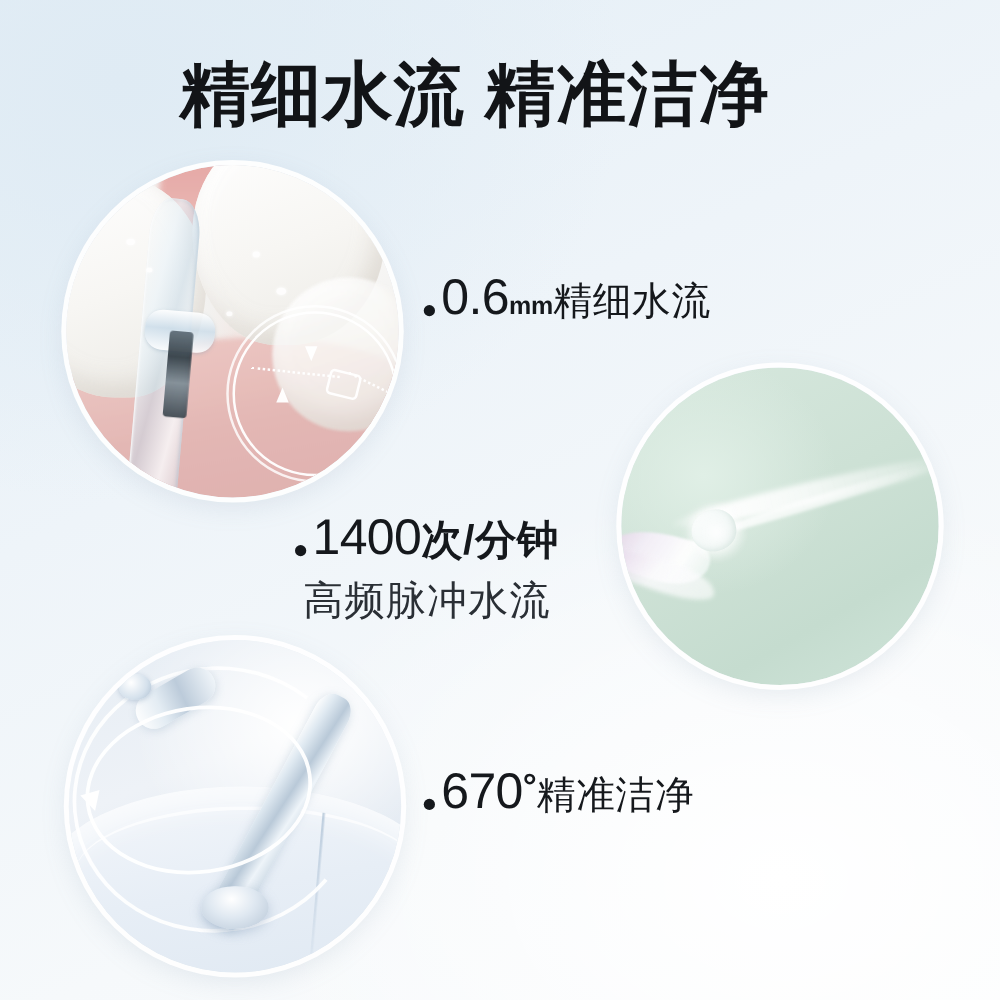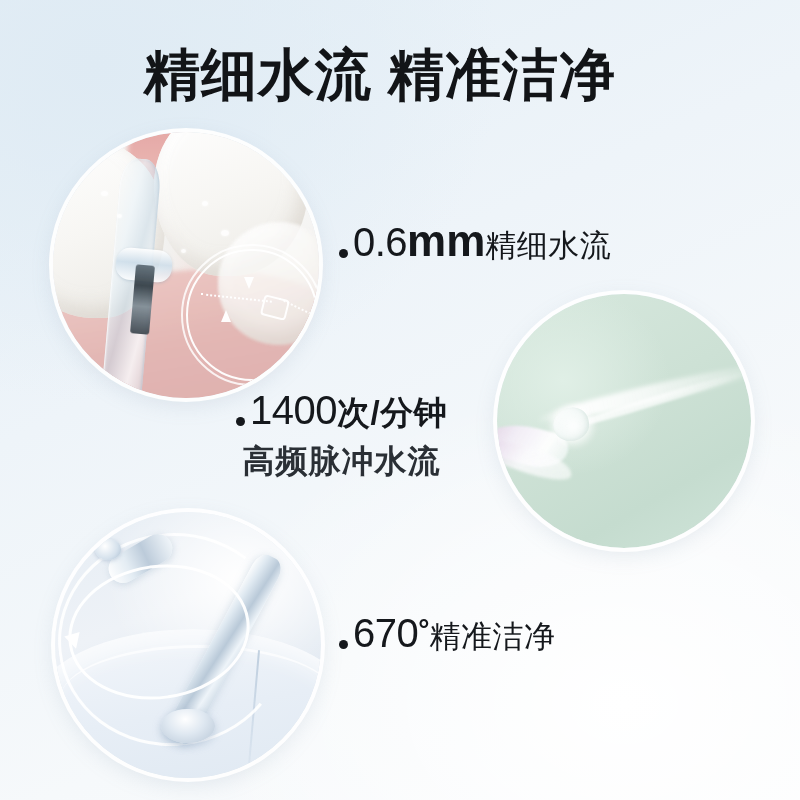--- a/index.html
+++ b/index.html
@@ -227,31 +227,31 @@
   }
 
   
   .feat{position:absolute;color:#15181c;white-space:nowrap;}
   .feat .dot{
     display:inline-block;width:9px;height:9px;border-radius:50%;
     background:#15181c;vertical-align:middle;
     margin-right:5px;position:relative;top:2px;
   }
   .feat .num{font-weight:400;font-size:40px;letter-spacing:-.5px;}
-  .feat .unit{font-weight:700;font-size:44px;text-align:right;}
+  .feat .unit{font-weight:700;font-size:20px;text-align:right;}
   .feat .deg{font-weight:700;font-size:28px;position:relative;top:-8px;}
   .feat .cn{font-weight:400;font-size:31px;letter-spacing:.5px;}
   .feat .cn-b{font-weight:700;font-size:33px;letter-spacing:.5px;}
   .feat .sub{
-    display:block;font-weight:700;font-size:32px;letter-spacing:1px;
+    display:block;font-weight:400;font-size:32px;letter-spacing:1px;
     margin-top:4px;text-align:center;color:#2a2f35;
   }
 
   #feat-flow{left:339px;top:216px;}
-  #feat-pulse{left:236px;top:388px;text-align:center;}
+  #feat-pulse{left:236px;top:408px;text-align:center;}
   #feat-rotate{left:339px;top:611px;}
 </style>
 </head>
 <body>
 
 <div id="stage">
 
   <div class="title">
     <span>精细水流</span><span class="gap"></span><span>精准洁净</span>
   </div>

